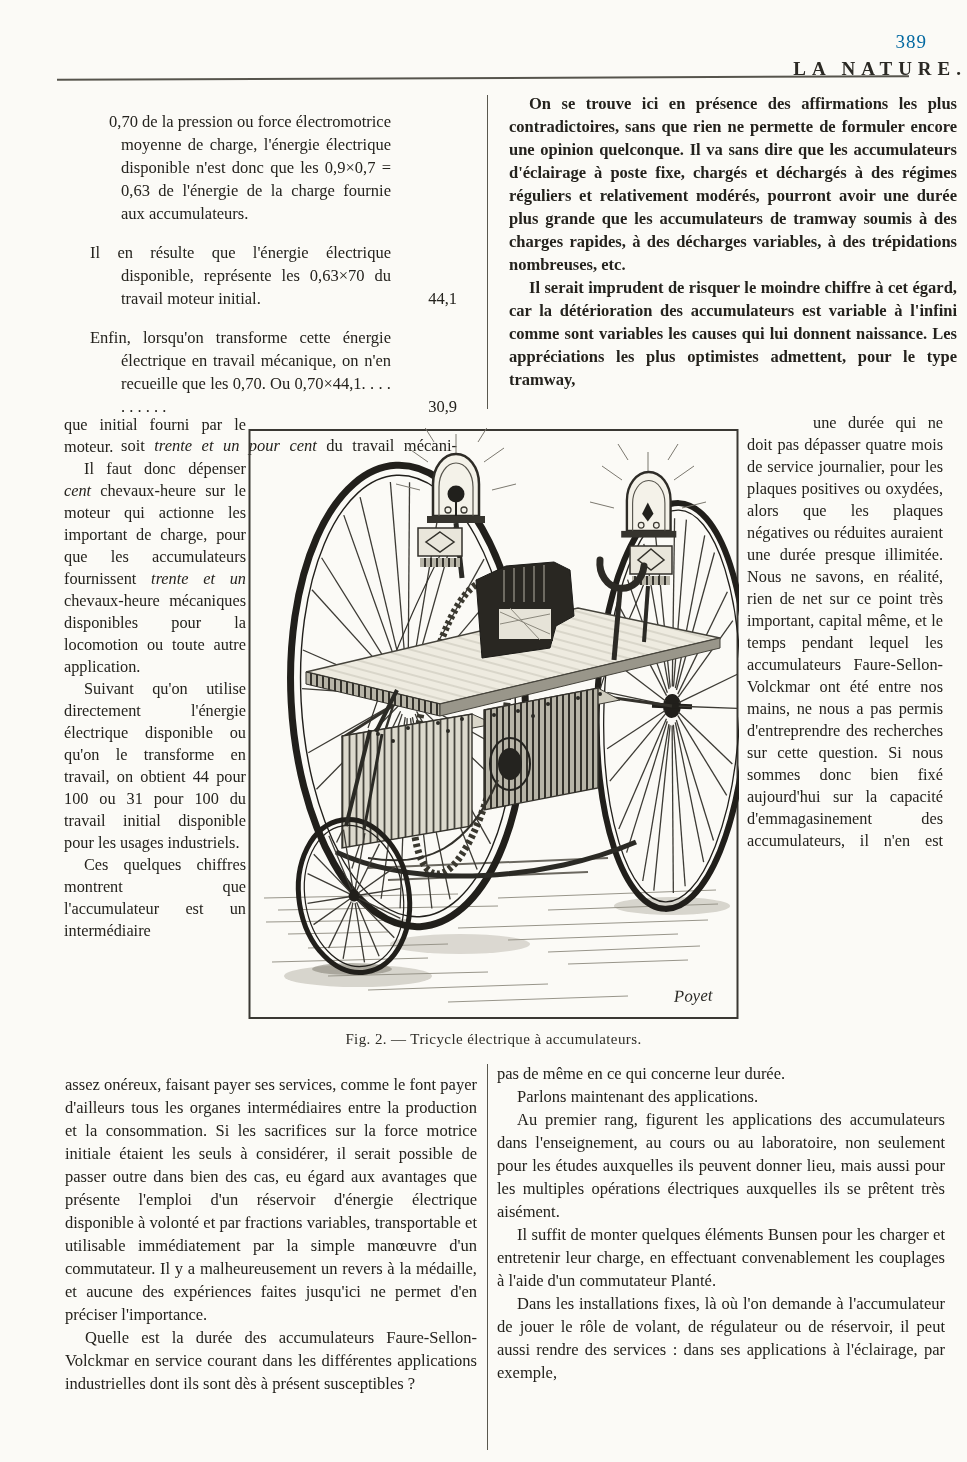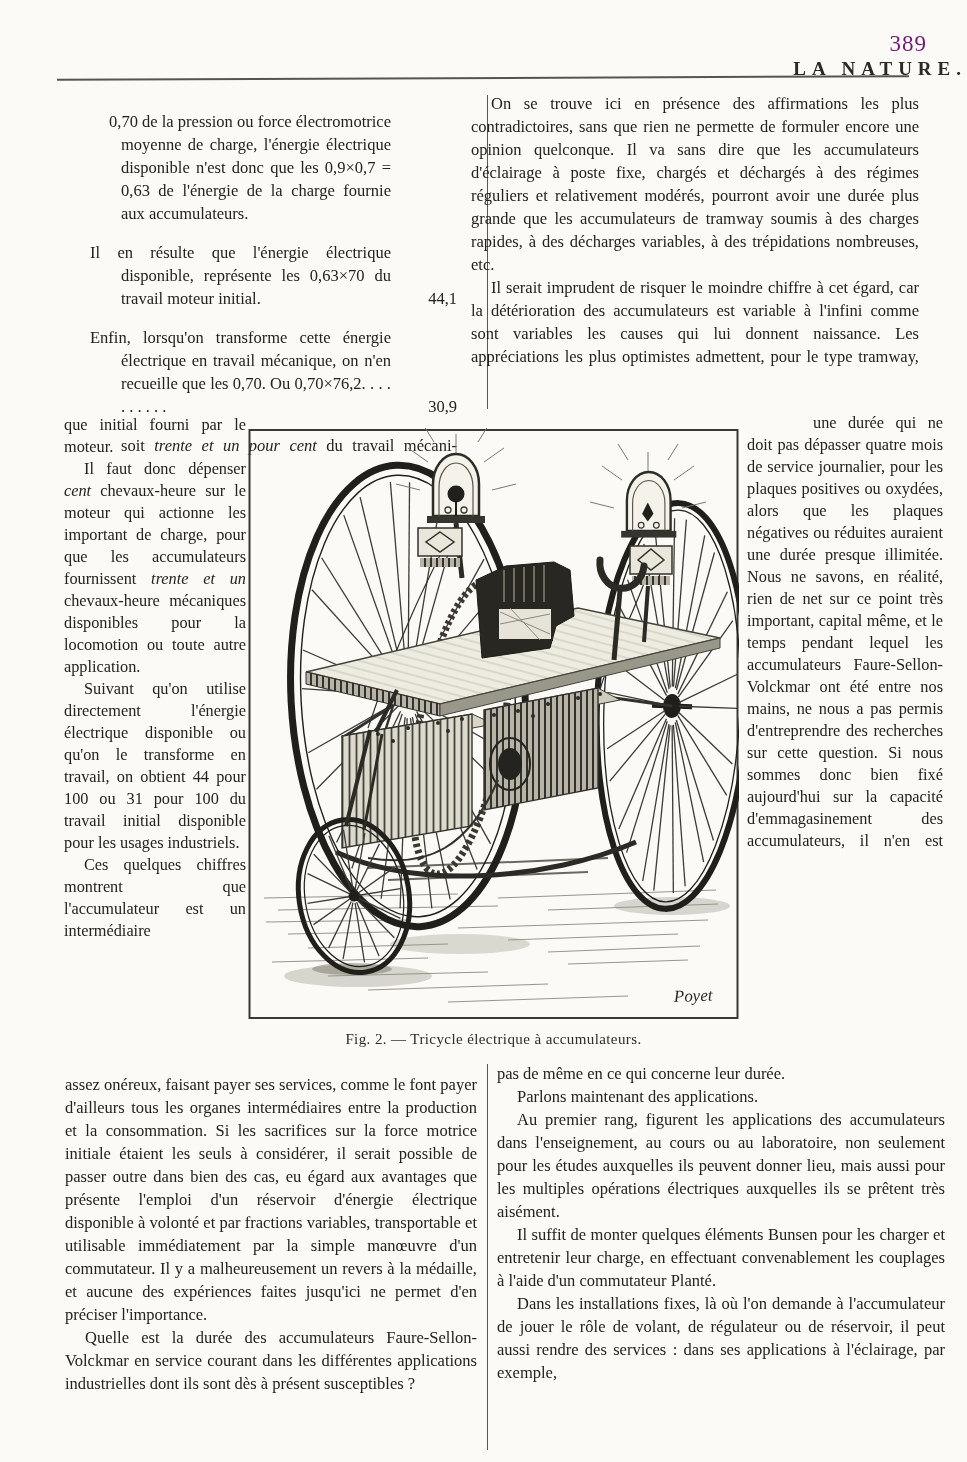--- a/index.html
+++ b/index.html
@@ -3,21 +3,21 @@
 <meta charset="utf-8">
 <style>
   html,body{margin:0;padding:0;}
   body{
     width:967px;height:1462px;position:relative;overflow:hidden;
     background:#fbfaf6;color:#24221d;
     font-family:"Liberation Serif","DejaVu Serif",serif;
   }
   .abs{position:absolute;}
   .journal-title{top:34px;left:0;right:0;text-align:right;font-size:19px;font-weight:bold;letter-spacing:6px;color:#2b2924;margin-top:24px;}
-  .page-number{top:31px;right:40px;font-size:23px;letter-spacing:1px;color:#701a75;}
+  .page-number{top:31px;right:40px;font-size:19px;letter-spacing:1px;color:#0369a1;}
   .header-rule{top:77px;left:57px;width:852px;height:0;border-top:2px solid #56544c;transform:rotate(-0.25deg);}
   .divider{width:1px;background:#5a584f;}
   .div-top{left:487px;top:95px;height:314px;}
   .div-bottom{left:487px;top:1064px;height:386px;}
 
   .block{position:absolute;text-align:justify;color:#24221d;}
   .wide{font-size:16.5px;line-height:23px;}
   .narrow{font-size:16.3px;line-height:22px;}
   .para{margin:0;}
   .ind{text-indent:20px;}
@@ -29,40 +29,40 @@
   .itm.h1{text-indent:-12px;}
   .itm.h2{text-indent:-31px;}
   .itm.h3{padding-right:0;text-indent:0;text-align-last:justify;}
   .val{position:absolute;right:0;bottom:0;text-indent:0;}
 
   .figure-box{left:248px;top:428px;width:491px;height:592px;}
   .fig-svg{width:100%;height:100%;display:block;}
   .figure-caption{left:248px;top:1031px;width:491px;text-align:center;font-size:15px;letter-spacing:0.4px;color:#2e2c26;}
 
   .tl{left:65px;top:94px;width:408px;}
-  .tr{left:471px;top:92px;width:448px;}
+  .tr{left:509px;top:92px;width:448px;font-weight:bold;}
   .ml{left:64px;top:414px;width:182px;}
   .mr{left:747px;top:412px;width:196px;}
   .bl{left:65px;top:1073px;width:412px;}
   .br{left:497px;top:1062px;width:448px;}
 </style>
 </head>
 <body style="background: rgb(251, 250, 246); color: rgb(36, 34, 29);">
 
 <div class="abs journal-title">LA NATURE.</div>
 <div class="abs page-number">389</div>
 <div class="abs header-rule"></div>
 
 <div class="abs divider div-top"></div>
 <div class="abs divider div-bottom"></div>
 
 <div class="block wide tl">
     <div class="itm h1"><span>0,70 de la pression ou force électromotrice moyenne de charge, l'énergie électrique disponible n'est donc que les 0,9×0,7 = 0,63 de l'énergie de la charge fournie aux accumulateurs.</span></div>
     <div class="itm h2"><span>Il en résulte que l'énergie électrique disponible, représente les 0,63×70 du travail moteur initial.</span><span class="val">44,1</span></div>
-    <div class="itm h2"><span>Enfin, lorsqu'on transforme cette énergie électrique en travail mécanique, on n'en recueille que les 0,70. Ou 0,70×76,2. . . . . . . . . .</span><span class="val">30,9</span></div>
+    <div class="itm h2"><span>Enfin, lorsqu'on transforme cette énergie électrique en travail mécanique, on n'en recueille que les 0,70. Ou 0,70×44,1. . . . . . . . . .</span><span class="val">30,9</span></div>
     <div class="itm h3"><span>soit </span><em>trente et un pour cent</em><span> du travail mécani-</span></div>
   </div>
 <div class="block wide tr">
     <div class="para ind"><span>On se trouve ici en présence des affirmations les plus contradictoires, sans que rien ne permette de formuler encore une opinion quelconque. Il va sans dire que les accumulateurs d'éclairage à poste fixe, chargés et déchargés à des régimes réguliers et relativement modérés, pourront avoir une durée plus grande que les accumulateurs de tramway soumis à des charges rapides, à des décharges variables, à des trépidations nombreuses, etc.</span></div>
     <div class="para ind cont"><span>Il serait imprudent de risquer le moindre chiffre à cet égard, car la détérioration des accumulateurs est variable à l'infini comme sont variables les causes qui lui donnent naissance. Les appréciations les plus optimistes admettent, pour le type tramway,</span></div>
   </div>
 <div class="block narrow ml">
     <div class="para"><span>que initial fourni par le moteur.</span></div>
     <div class="para ind"><span>Il faut donc dépenser </span><em>cent</em><span> chevaux-heure sur le moteur qui actionne les important de charge, pour que les accumulateurs fournissent </span><em>trente et un</em><span> chevaux-heure mécaniques disponibles pour la locomotion ou toute autre application.</span></div>
     <div class="para ind"><span>Suivant qu'on utilise directement l'énergie électrique disponible ou qu'on le transforme en travail, on obtient 44 pour 100 ou 31 pour 100 du travail initial disponible pour les usages industriels.</span></div>

